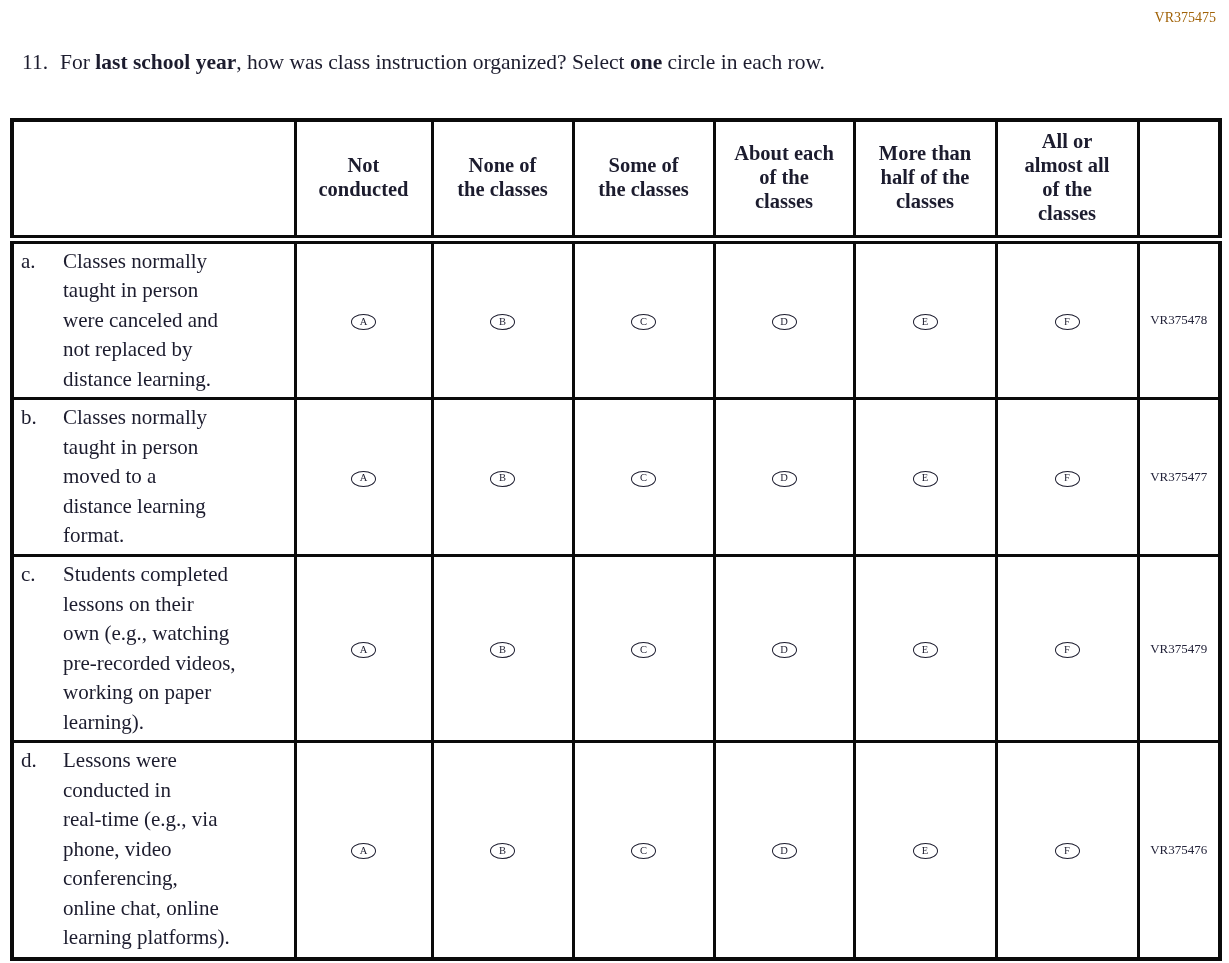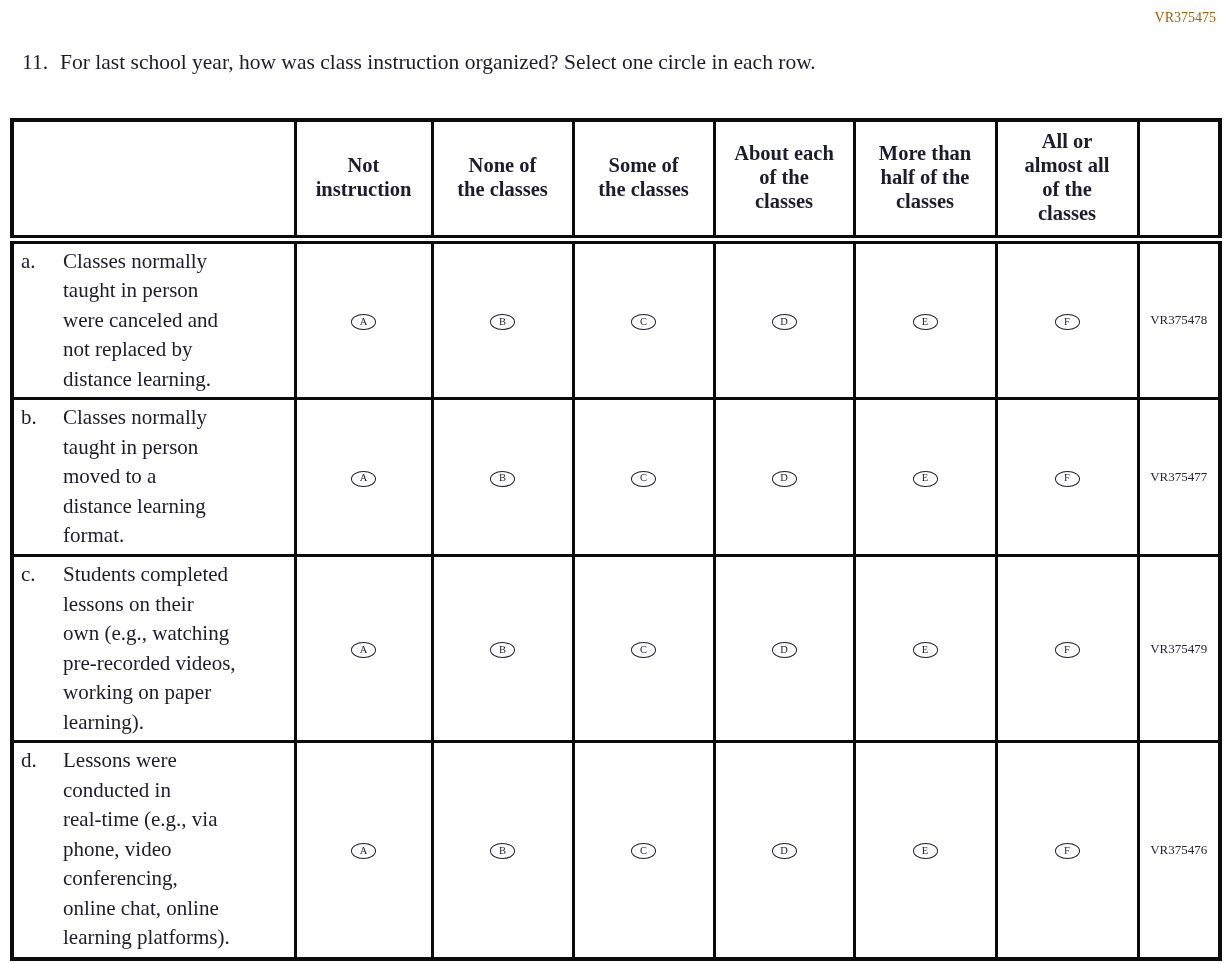--- a/index.html
+++ b/index.html
@@ -18,21 +18,21 @@
     letter-spacing: 0px;
     color: #a16207;
   }
   .question {
     position: absolute;
     left: 22px; top: 50px;
     font-size: 21.5px;
     color: #1c1c2e;
   }
   .q-num { font-weight: normal; margin-right: 12px; }
-  .q-bold { font-weight: normal; }
+  .q-bold { font-weight: bold; }
   table.matrix {
     position: absolute;
     left: 10px; top: 118px;
     width: 1208px;
     border-collapse: collapse;
     table-layout: fixed;
   }
   table.matrix, table.matrix th, table.matrix td {
     border: 3px solid #0b0b0b;
   }
@@ -105,21 +105,21 @@
     <col style="width:141px">
     <col style="width:140px">
     <col style="width:142px">
     <col style="width:142px">
     <col style="width:82px">
   </colgroup>
   <thead>
     <tr>
       <th></th>
       <th>Not
-instruction</th>
+conducted</th>
       <th>None of
 the classes</th>
       <th>Some of
 the classes</th>
       <th>About each
 of the
 classes</th>
       <th>More than
 half of the
 classes</th>

